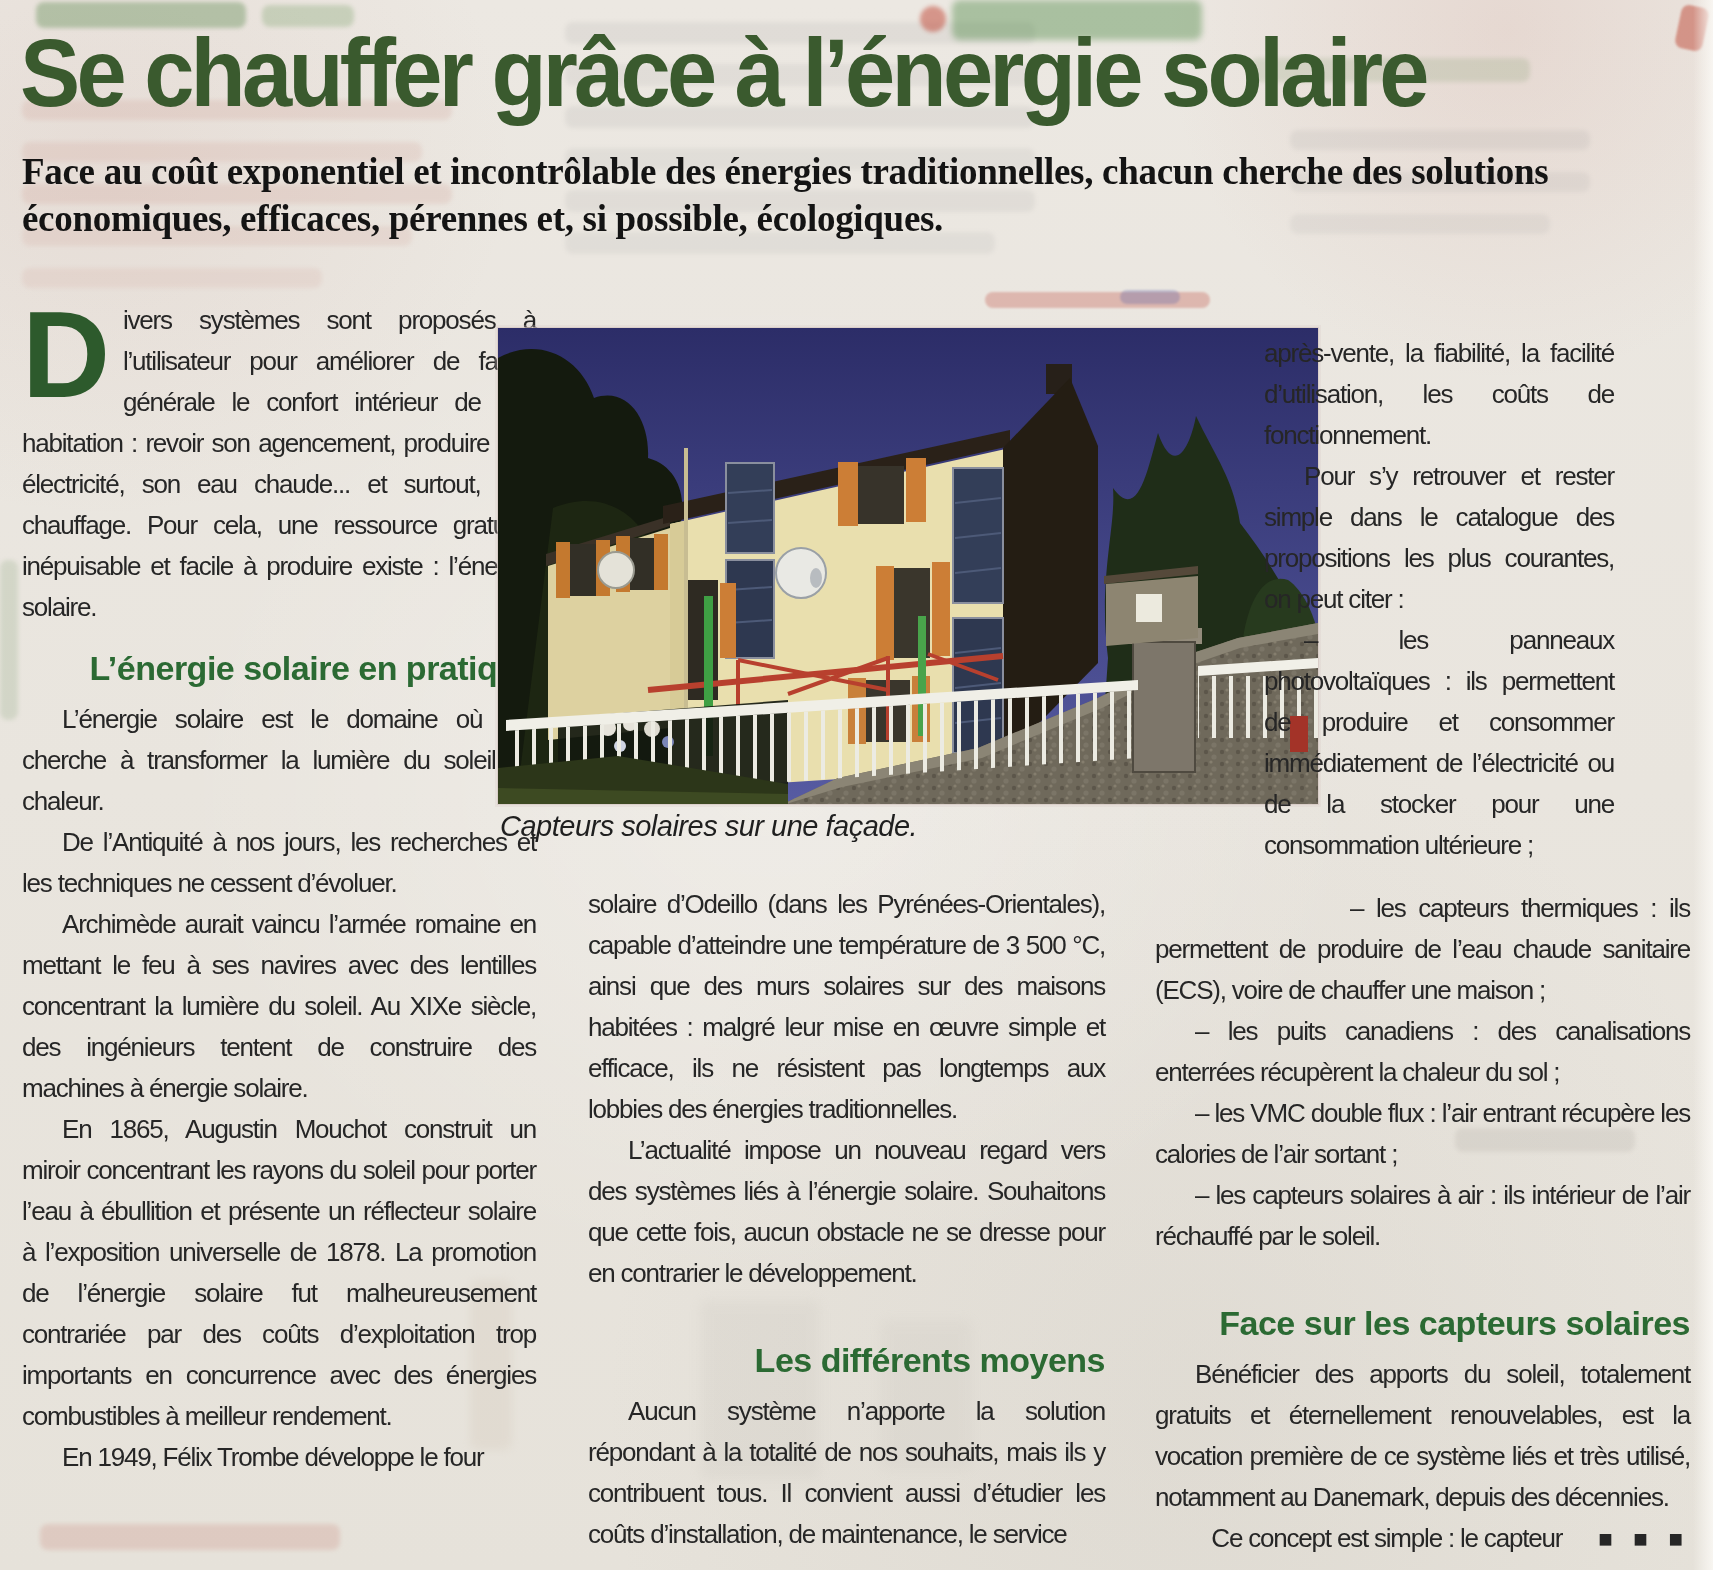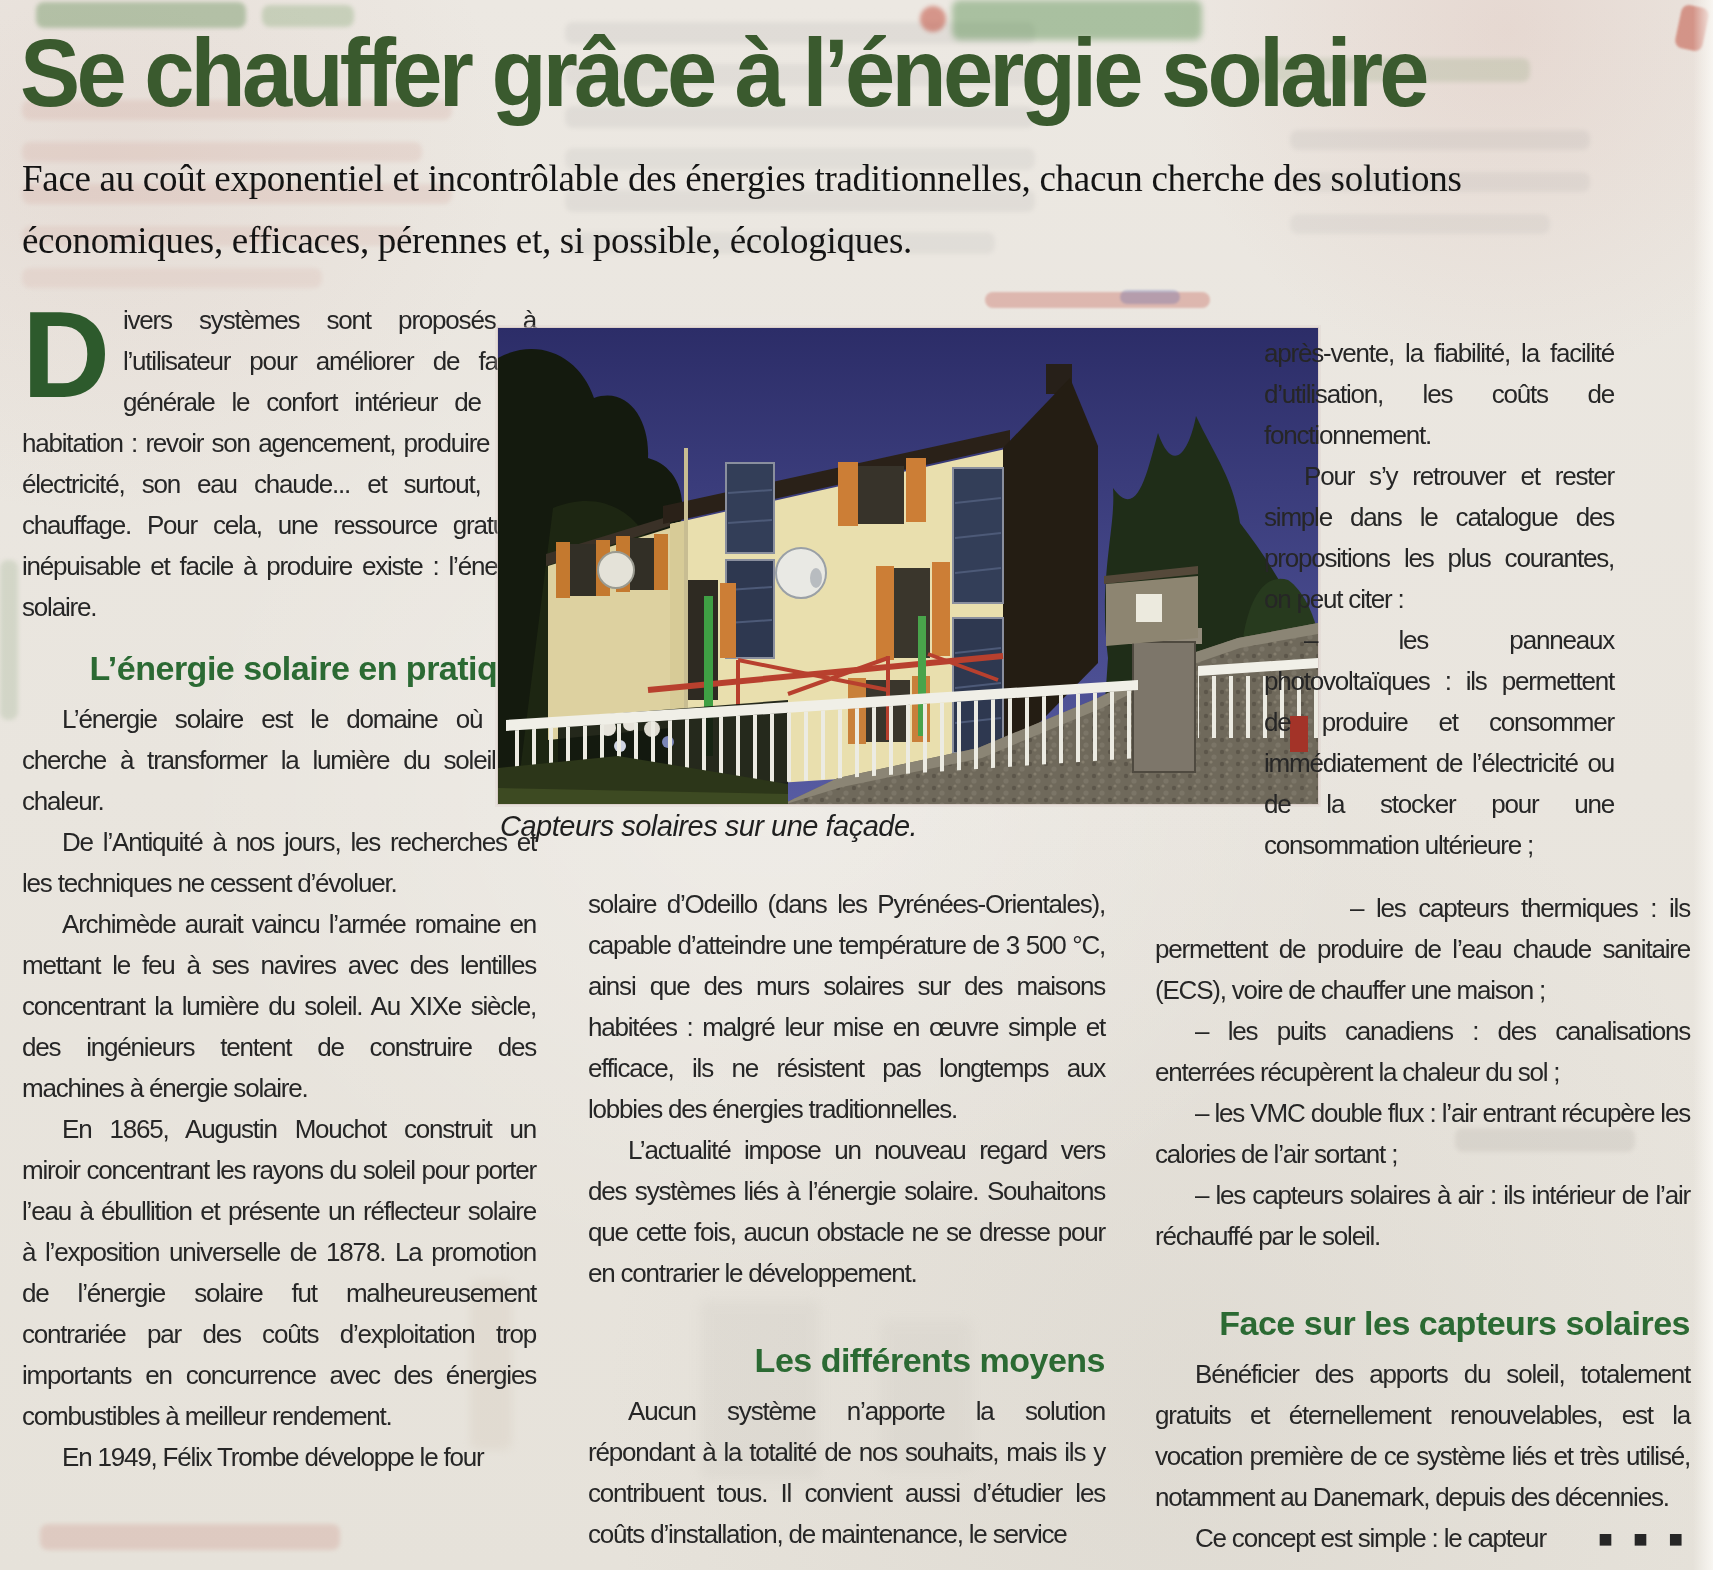--- a/index.html
+++ b/index.html
@@ -21,21 +21,21 @@
   .title{
     position:absolute;left:20px;top:18px;margin:0;
     font-size:96px;font-weight:bold;letter-spacing:-4px;
     color:#3a5a2e;white-space:nowrap;
     transform:scaleX(.94);transform-origin:left top;
     font-family:"Liberation Sans", sans-serif;
   }
   .standfirst{
     position:absolute;left:22px;top:148px;width:1630px;margin:0;
     font-family:"Liberation Serif", serif;
-    font-weight:normal;font-size:37px;line-height:62px;color:#141414;
+    font-weight:bold;font-size:37px;line-height:47px;color:#141414;
     letter-spacing:-.3px;
   }
   .col{position:absolute;font-size:26px;line-height:41px;letter-spacing:-1.2px;}
   .col1{left:22px;top:300px;width:514px;}
   .col2{left:588px;top:884px;width:517px;}
   .col3a{left:1264px;top:333px;width:350px;}
   .col3b{left:1155px;top:858px;width:535px;margin-top:30px;}
   .para{margin:0;text-align:justify;}
   .ind{text-indent:40px;}
   .bigind{text-indent:195px;}
@@ -50,21 +50,21 @@
   .mt{margin-top:46px;}
   .photo{
     position:absolute;left:498px;top:328px;width:820px;height:476px;
     outline:1px solid rgba(210,195,190,.6);
     box-shadow:0 0 0 3px rgba(216,201,196,.25);
   }
   .caption{
     position:absolute;left:500px;top:810px;width:720px;
     font-style:italic;font-size:29px;letter-spacing:-.5px;color:#1f1f1f;
   }
-  .lastline{display:flex;justify-content:space-between;align-items:baseline;padding-left:40px;text-indent:0;}
+  .lastline{display:flex;justify-content:flex-end;align-items:baseline;padding-left:40px;text-indent:0;gap:36px;}
   .endmark{letter-spacing:7px;font-size:24px;white-space:nowrap;}
   .edge-right{position:absolute;right:0;top:0;width:20px;height:100%;
     background:linear-gradient(to right, rgba(0,0,0,0), rgba(250,248,244,.9));}
 </style>
 </head>
 <body>
 
 <div class="page">
 
   <div class="ghost" style="left:36px;top:2px;width:210px;height:26px;background:#5c8a4f;opacity:.38;"></div>

